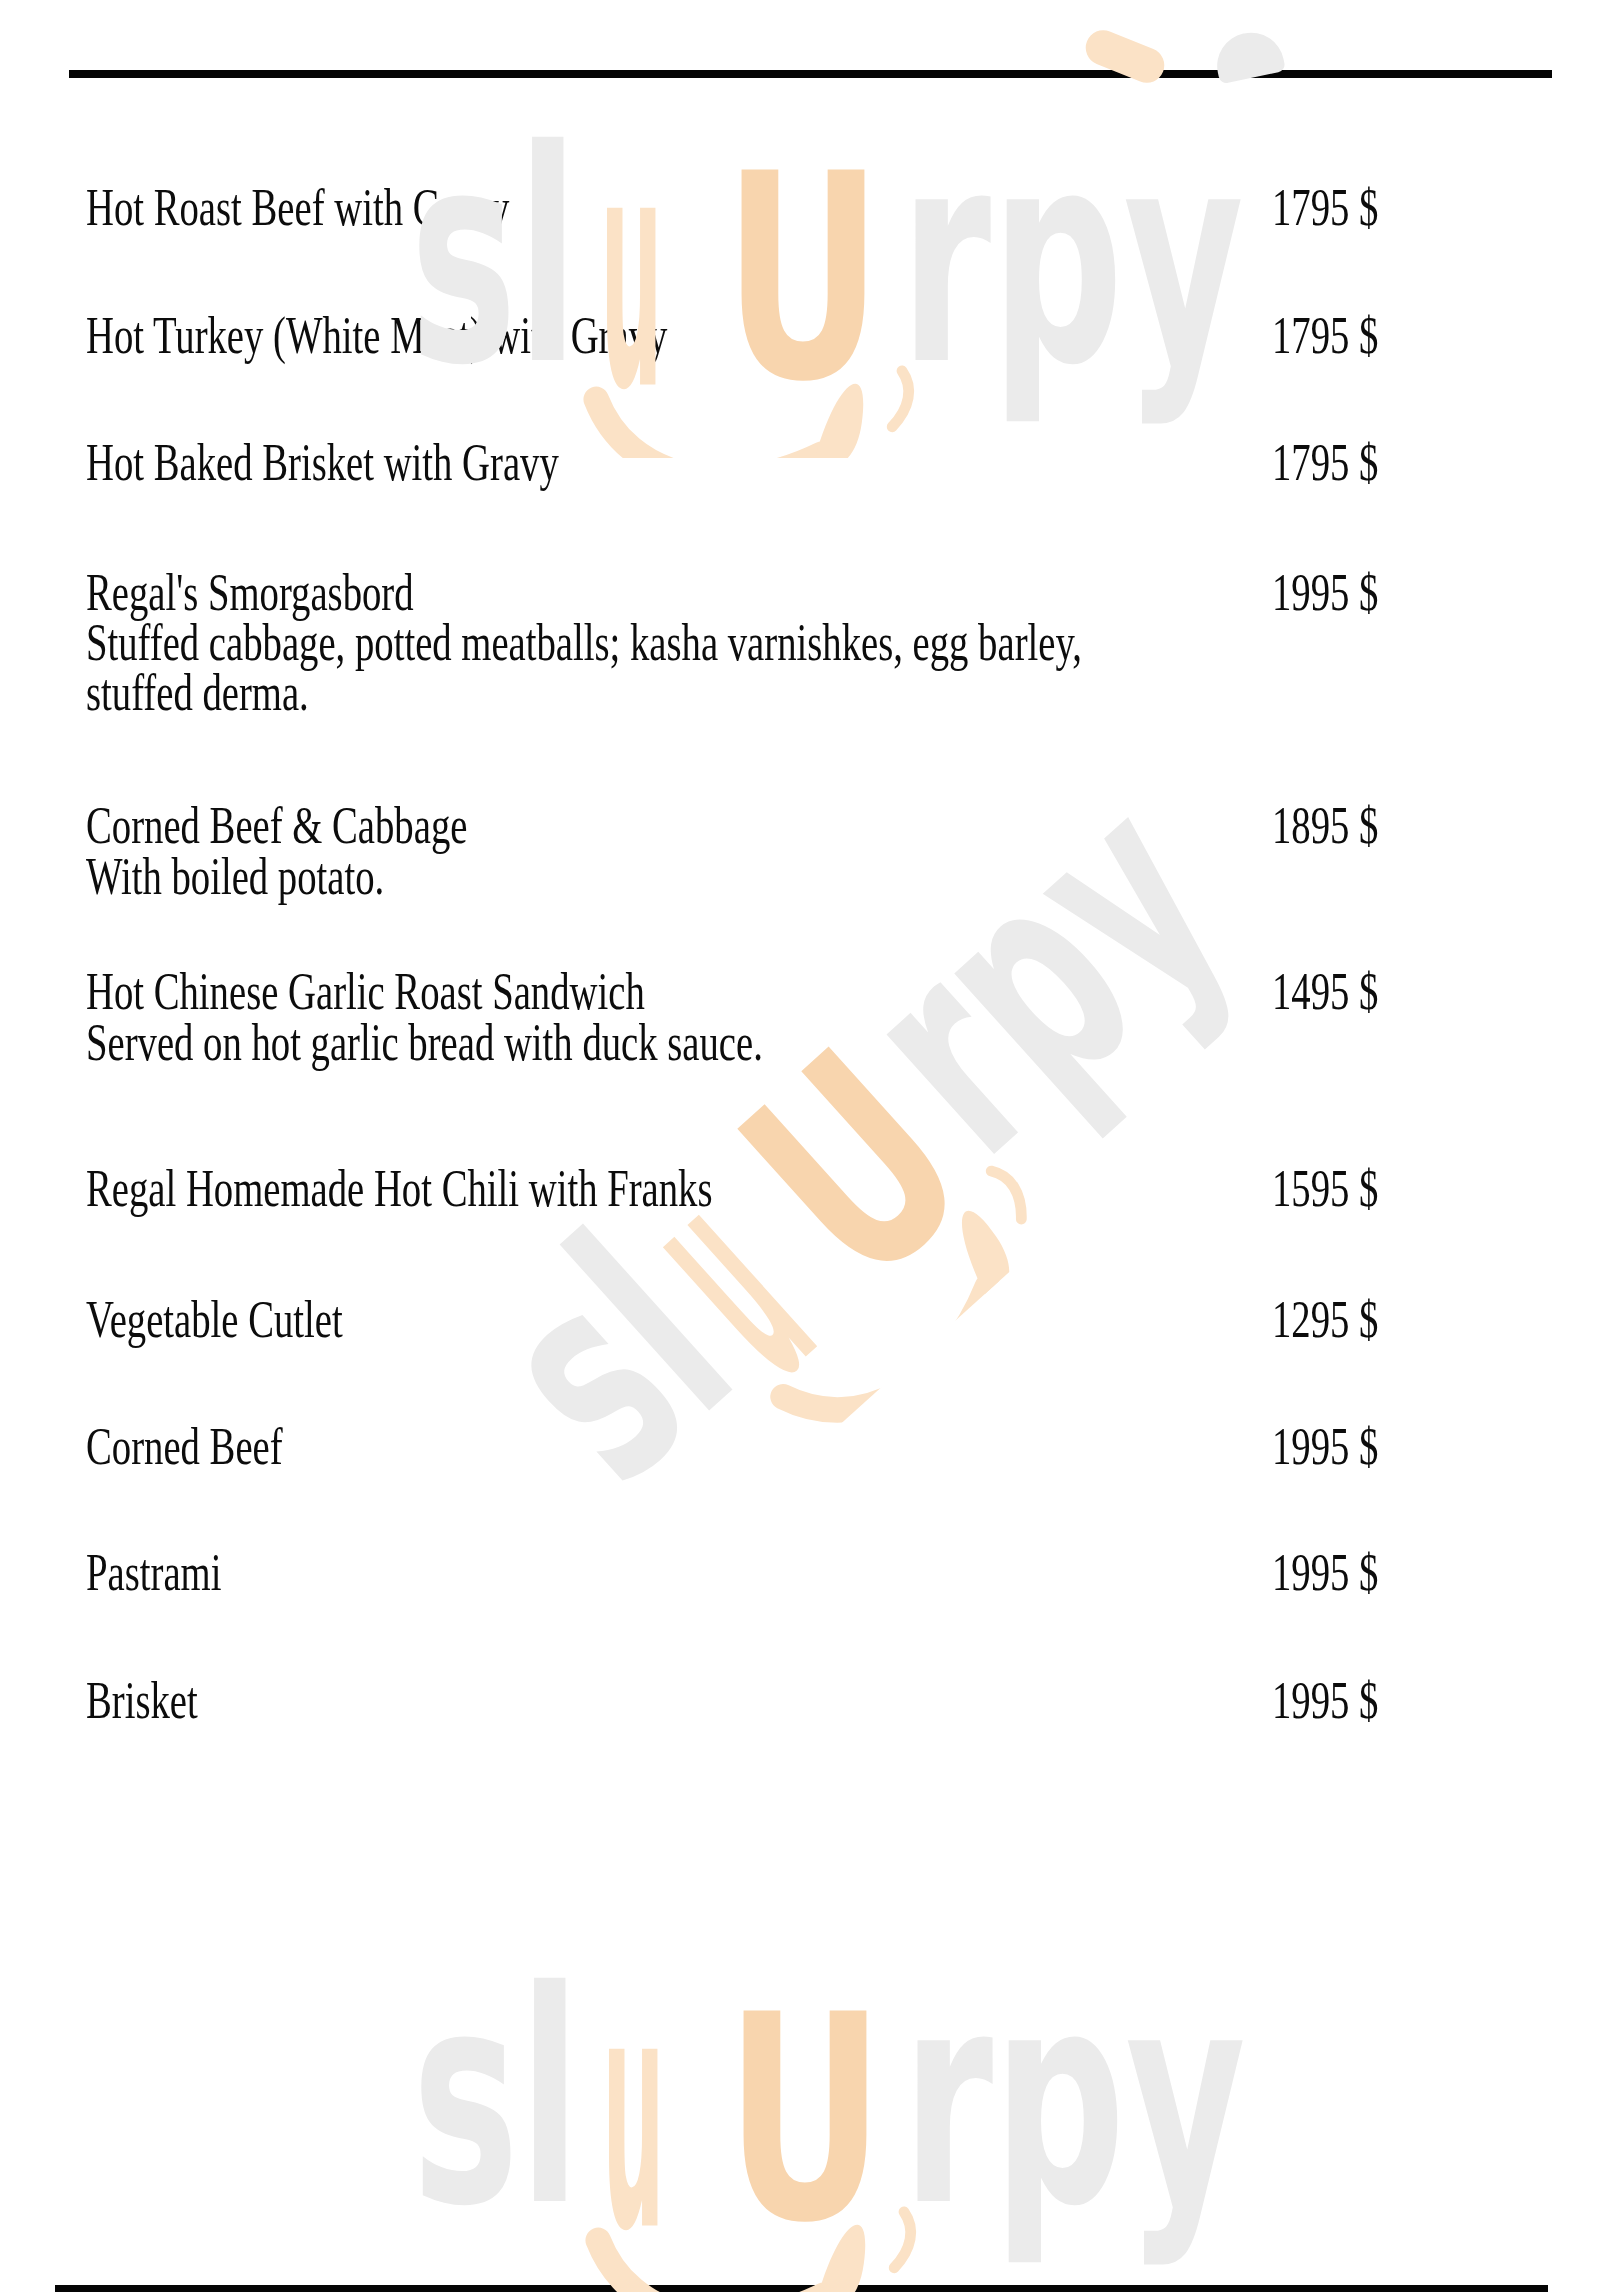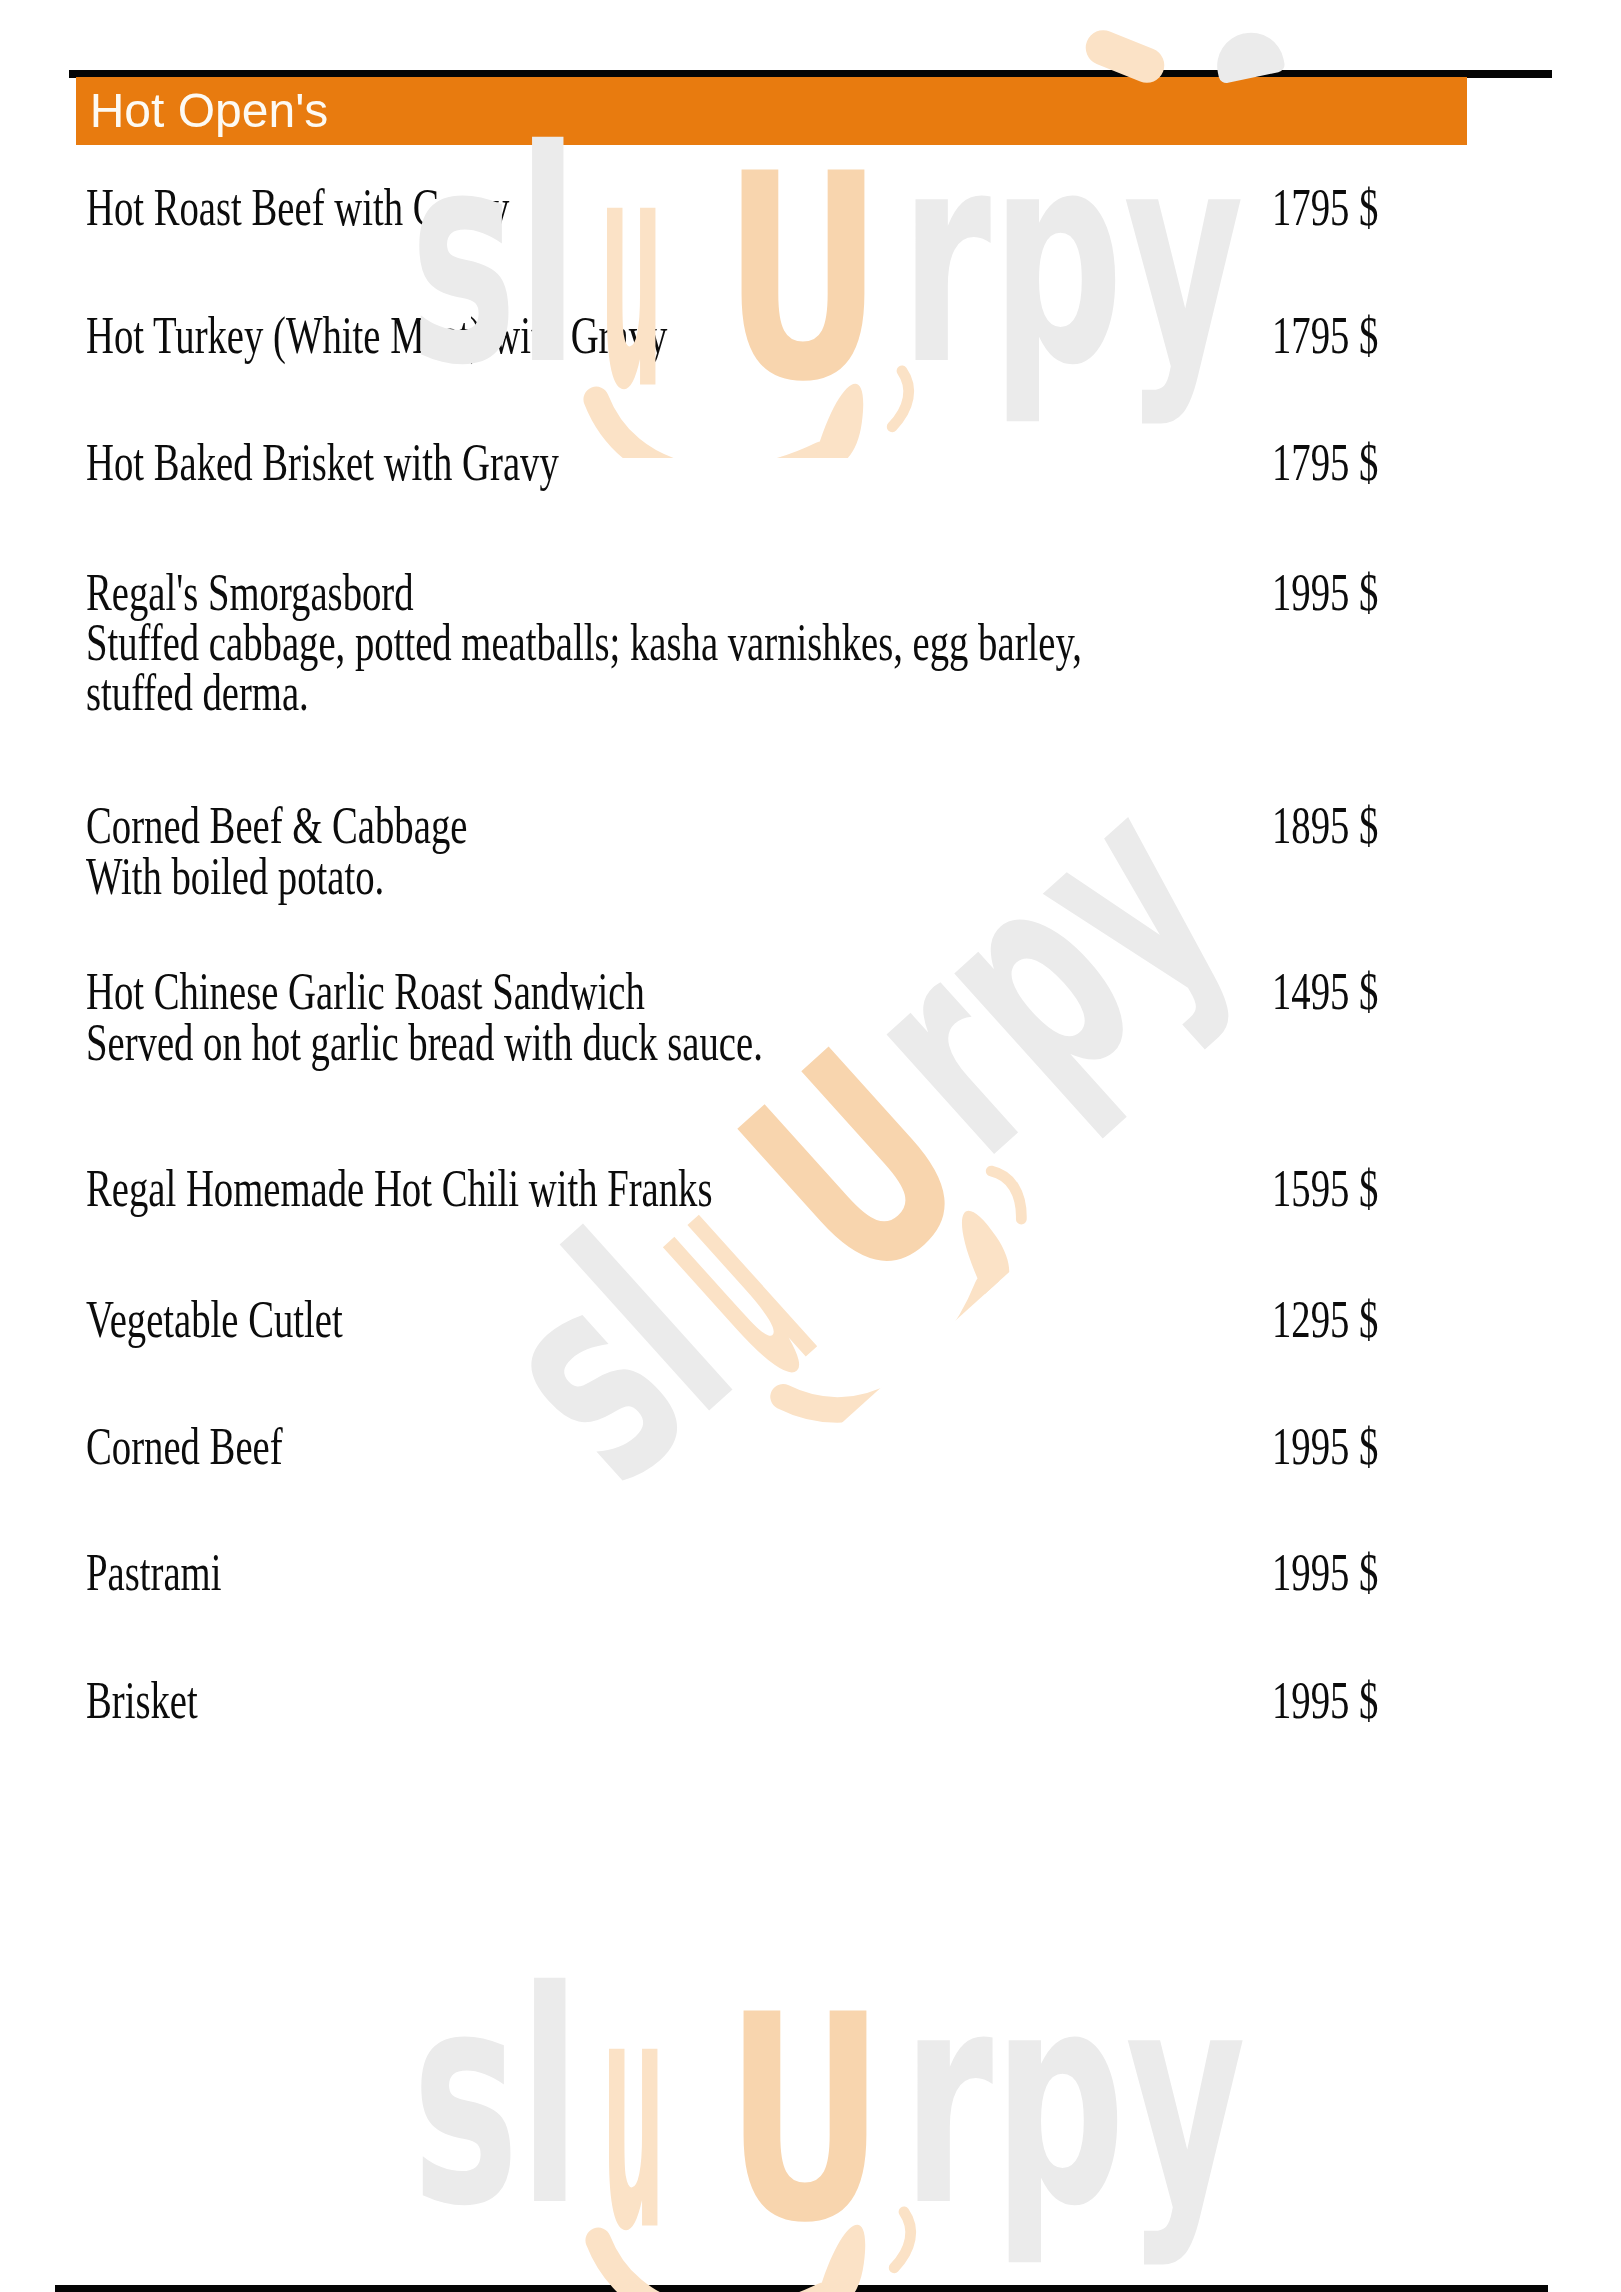--- a/index.html
+++ b/index.html
@@ -69,23 +69,20 @@
 </style>
 </head>
 <body>
 
 <div class="page">
 
   <div class="content">
 
     <div class="top-bar"></div>
 
-    <div class="header-band">
-      <div class="title">Hot Open's</div>
-    </div>
 
     <div id="items-root">
         <div class="menu-item">
       <div class="item-name" style="top: 181px;">Hot Roast Beef with Gravy</div>
 
       <div class="item-price" style="top: 181px;">1795 $</div>
     </div>
         <div class="menu-item">
       <div class="item-name" style="top: 309px;">Hot Turkey (White Meat) with Gravy</div>
 

